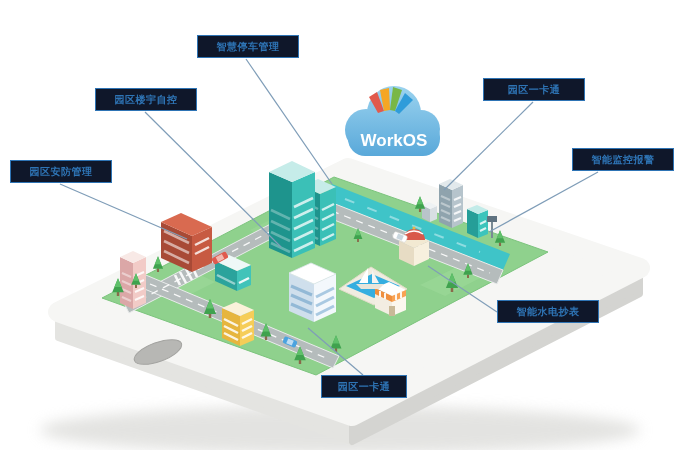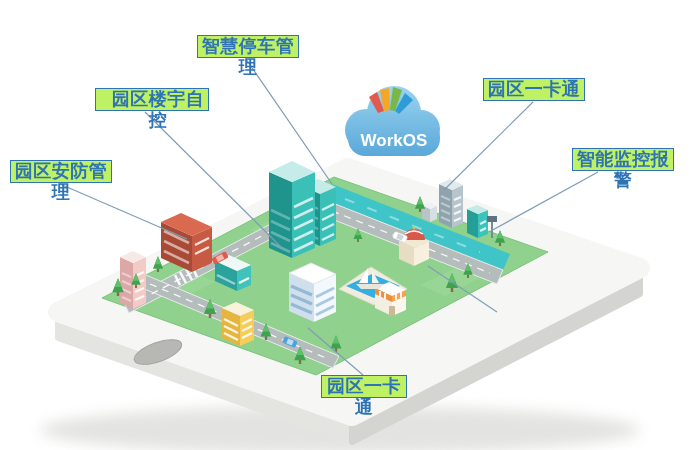--- a/index.html
+++ b/index.html
@@ -1,23 +1,23 @@
 <!DOCTYPE html>
 <html><head>
 <meta charset="utf-8">
 <style>
   html,body{margin:0;padding:0;background:#fff;}
   .stage{position:relative;width:700px;height:450px;background:#ffffff;overflow:hidden;
          font-family:"Liberation Sans",sans-serif;}
   .scene{position:absolute;left:0;top:0;width:700px;height:450px;}
   .callout{position:absolute;height:21px;line-height:21px;text-align:center;
-           background:#bef264;border:1.5px solid #2e74b5;color:#2e74b5;
-           font-weight:bold;font-size:18px;letter-spacing:.5px;z-index:5;}
+           background:#0f172a;border:1.5px solid #2e74b5;color:#2e74b5;
+           font-weight:bold;font-size:10px;letter-spacing:.5px;z-index:5;}
   .c1{left:197px;top:35px;width:100px;}
-  .c2{left:95px;top:88px;width:100px;padding-left:12px;}
+  .c2{left:95px;top:88px;width:100px;}
   .c3{left:10px;top:160px;width:100px;}
   .c4{left:483px;top:78px;width:100px;}
   .c5{left:572px;top:148px;width:100px;text-align:center;}
   .c6{left:497px;top:300px;width:100px;}
   .c7{left:321px;top:375px;width:84px;text-align:center;}
   .blur{filter:blur(7px);}
 </style>
 </head>
 <body>
 
@@ -303,15 +303,16 @@
     </g>
     <text x="394" y="146" text-anchor="middle" font-family="Liberation Sans, sans-serif" font-size="17" font-weight="bold" fill="#ffffff">WorkOS</text>
   </g>
 </svg>
 
 <div class="callout c1">智慧停车管理</div>
 <div class="callout c2">园区楼宇自控</div>
 <div class="callout c3">园区安防管理</div>
 <div class="callout c4">园区一卡通</div>
 <div class="callout c5">智能监控报警</div>
+<div class="callout c6">智能水电抄表</div>
 <div class="callout c7">园区一卡通</div>
 
 </div>
 
 </body></html>

